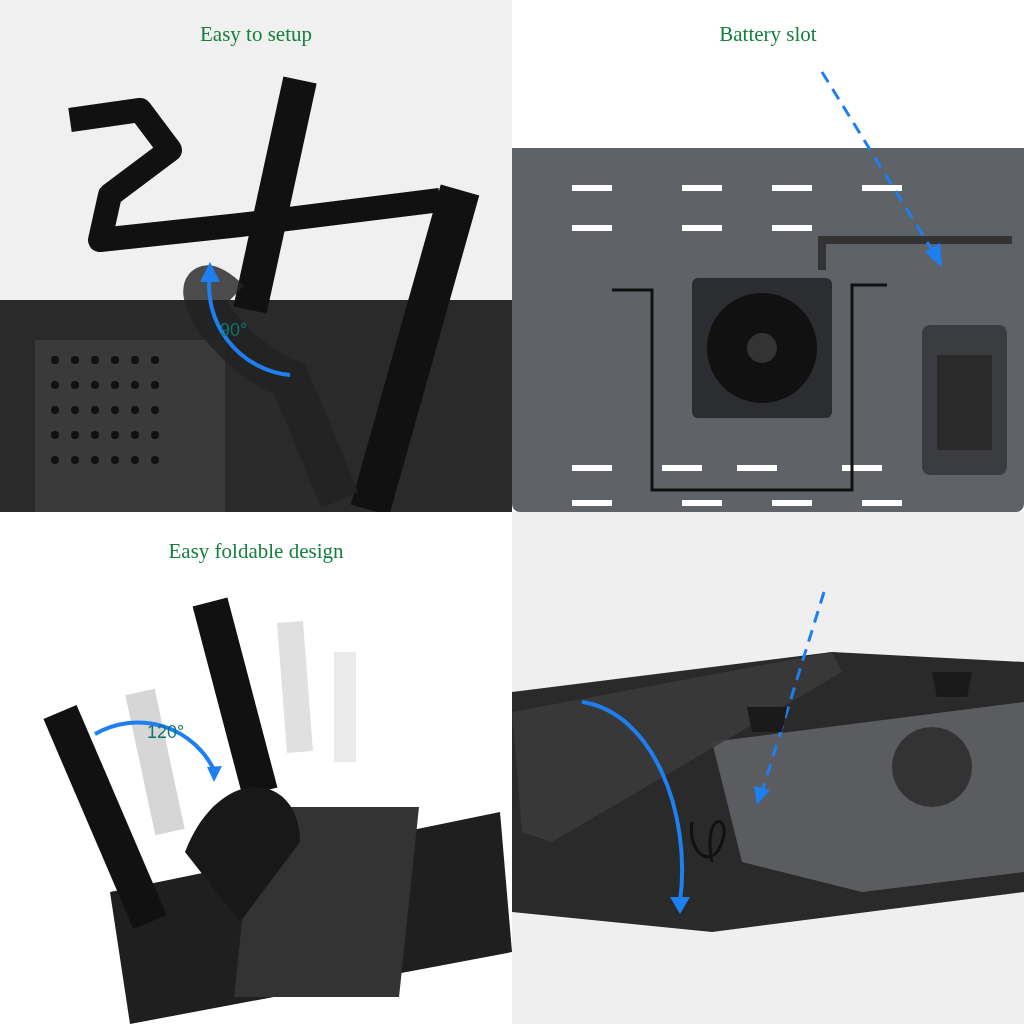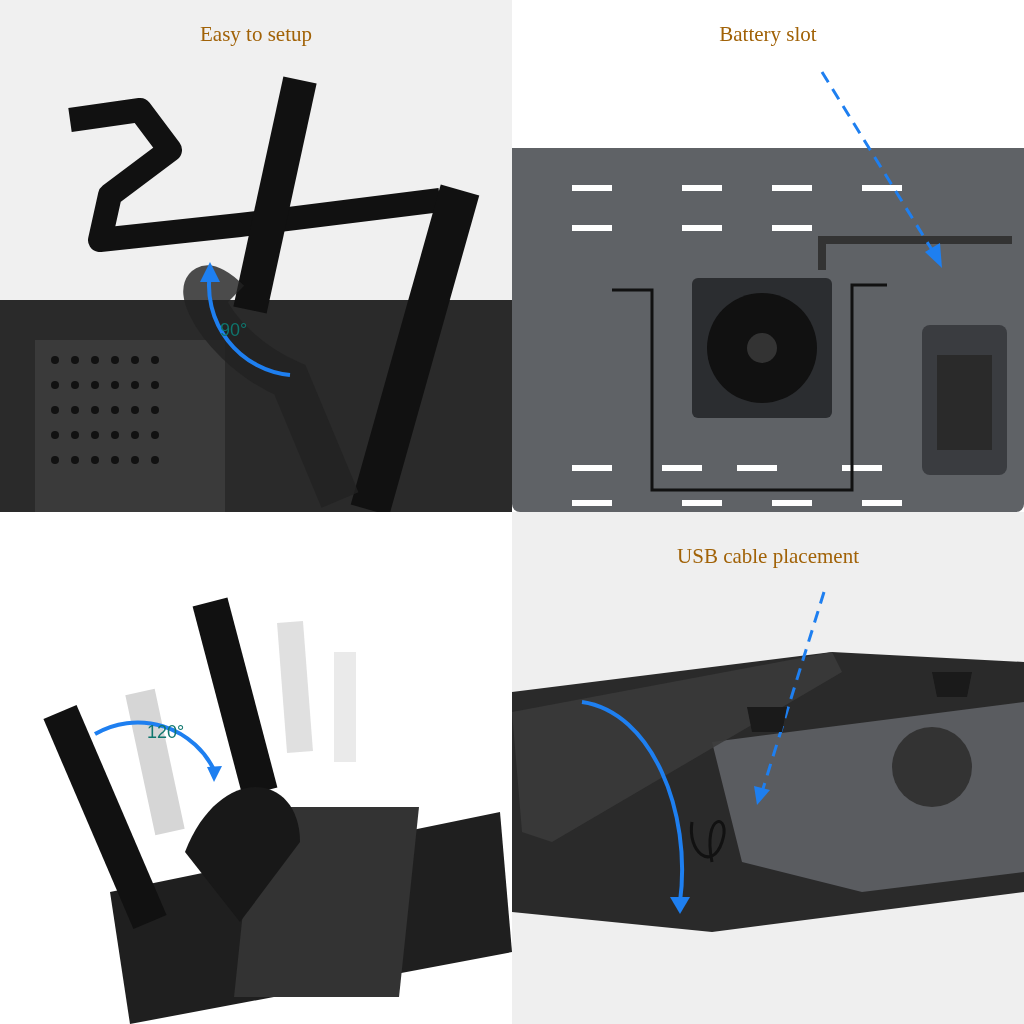--- a/index.html
+++ b/index.html
@@ -2,21 +2,21 @@
 <html><head>
 <meta charset="utf-8">
 <style>
   html, body { margin:0; padding:0; }
   body { width:1024px; height:1024px; background:#ffffff; overflow:hidden; position:relative; font-family:"Liberation Serif", serif; }
   .panel { position:absolute; width:512px; height:512px; overflow:hidden; }
   .p1 { left:0; top:0; background:#f0f0f0; }
   .p2 { left:512px; top:0; background:#ffffff;border-radius:8px; }
   .p3 { left:0; top:512px; background:#ffffff; }
   .p4 { left:512px; top:512px; background:#efefef; }
-  .caption { position:absolute; left:0; width:512px; text-align:center; font-size:21px; color:#a16207; z-index:5; }
+  .caption { position:absolute; left:0; width:512px; text-align:center; font-size:21px; color:#15803d; z-index:5; }
   .p1 .caption { top:22px; }
   .p2 .caption { top:22px; }
   .p3 .caption { top:27px; }
   .p4 .caption { top:32px; }
   svg { position:absolute; left:0; top:0; }
   .angle { position:absolute; font-family:"Liberation Sans", sans-serif; font-size:18px; color:#0f766e; z-index:6; }
 </style>
 </head>
 <body>
 
@@ -94,37 +94,37 @@
     <path d="M100 290 L140 290 L140 490 L340 490 L340 285 L375 285" stroke="#111" stroke-width="3" fill="none"></path>
     <path d="M310 270 L310 240 L500 240" stroke="#333" stroke-width="8" fill="none"></path>
     <rect x="410" y="325" width="85" height="150" fill="#3a3c40" rx="8"></rect>
     <rect x="425" y="355" width="55" height="95" fill="#2a2a2a"></rect>
     <line x1="310" y1="72" x2="425" y2="258" stroke="#1e7ff0" stroke-width="3" stroke-dasharray="12 8"></line>
     <polygon points="430,268 413,252 428,243" fill="#1e7ff0"></polygon>
   </svg>
 </div>
 
 <div class="panel p3">
+  <div class="caption">Easy foldable design</div>
   <svg width="512" height="512">
     <path d="M290 110 L300 240" stroke="#ccc" stroke-width="26" opacity="0.6"></path>
     <path d="M345 140 L345 250" stroke="#ddd" stroke-width="22" opacity="0.6"></path>
     <path d="M140 180 L170 320" stroke="#bbb" stroke-width="30" opacity="0.6"></path>
     <path d="M110 380 L500 300 L512 440 L130 512 Z" fill="#1f1f1f"></path>
     <rect x="285" y="295" width="165" height="190" fill="#333" transform="skewX(-6)"></rect>
     <path d="M60 200 L150 410" stroke="#111" stroke-width="36"></path>
     <path d="M210 90 L260 280" stroke="#111" stroke-width="36"></path>
     <path d="M185 340 C220 250 300 260 300 330 L240 410 Z" fill="#181818"></path>
     <path d="M95 222 A85 85 0 0 1 215 260" stroke="#1e7ff0" stroke-width="4" fill="none"></path>
     <polygon points="207,255 222,254 214,270" fill="#1e7ff0"></polygon>
   </svg>
   <div class="angle" style="left:147px;top:210px;">120°</div>
 </div>
 
 <div class="panel p4">
-  <div class="caption">USB cable placement</div>
   <svg width="512" height="512">
     <path d="M0 180 L320 140 L512 150 L512 380 L200 420 L0 400 Z" fill="#2a2a2a"></path>
     <path d="M200 230 L512 190 L512 360 L350 380 L230 350 Z" fill="#5a5c60"></path>
     <circle cx="420" cy="255" r="40" fill="#333"></circle>
     <path d="M0 200 L320 140 L330 160 L40 330 L10 320 Z" fill="#3a3a3a" opacity="0.9"></path>
     <path d="M180 310 C175 340 200 360 210 330 C220 300 190 300 200 350" stroke="#111" stroke-width="3" fill="none"></path>
     <path d="M70 190 C140 200 180 300 168 390" stroke="#1e7ff0" stroke-width="4" fill="none"></path>
     <polygon points="158,385 178,385 168,402" fill="#1e7ff0"></polygon>
     <line x1="312" y1="80" x2="250" y2="280" stroke="#1e7ff0" stroke-width="3" stroke-dasharray="12 8"></line>
     <polygon points="245,293 242,274 258,278" fill="#1e7ff0"></polygon>

